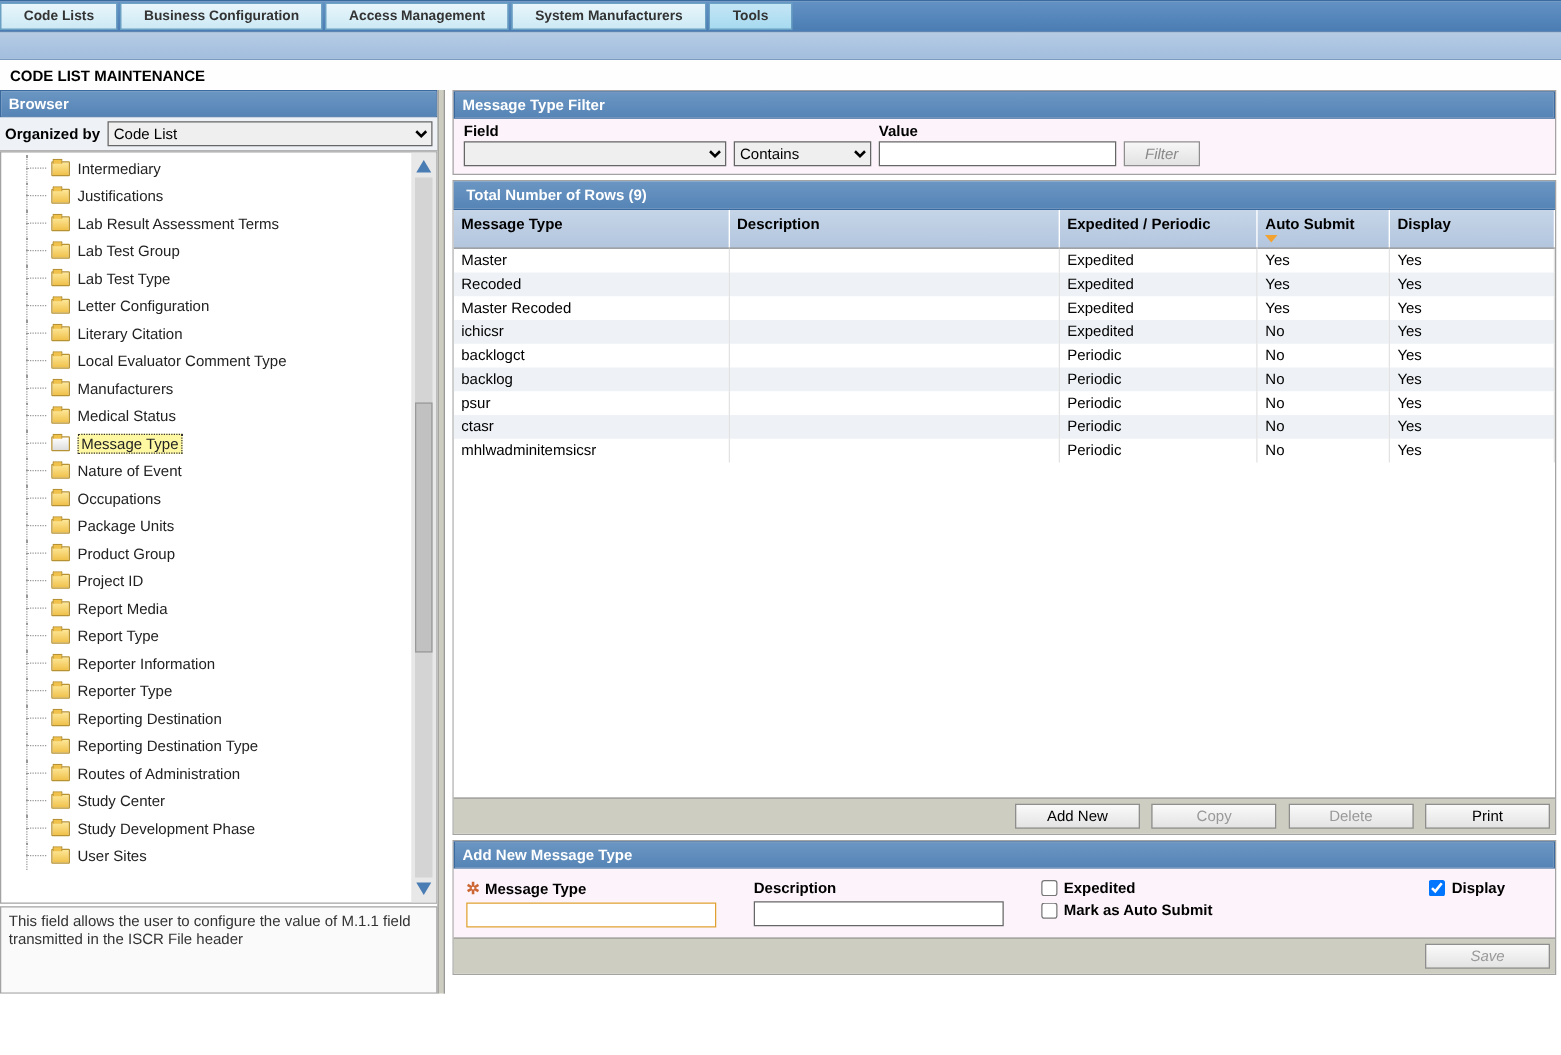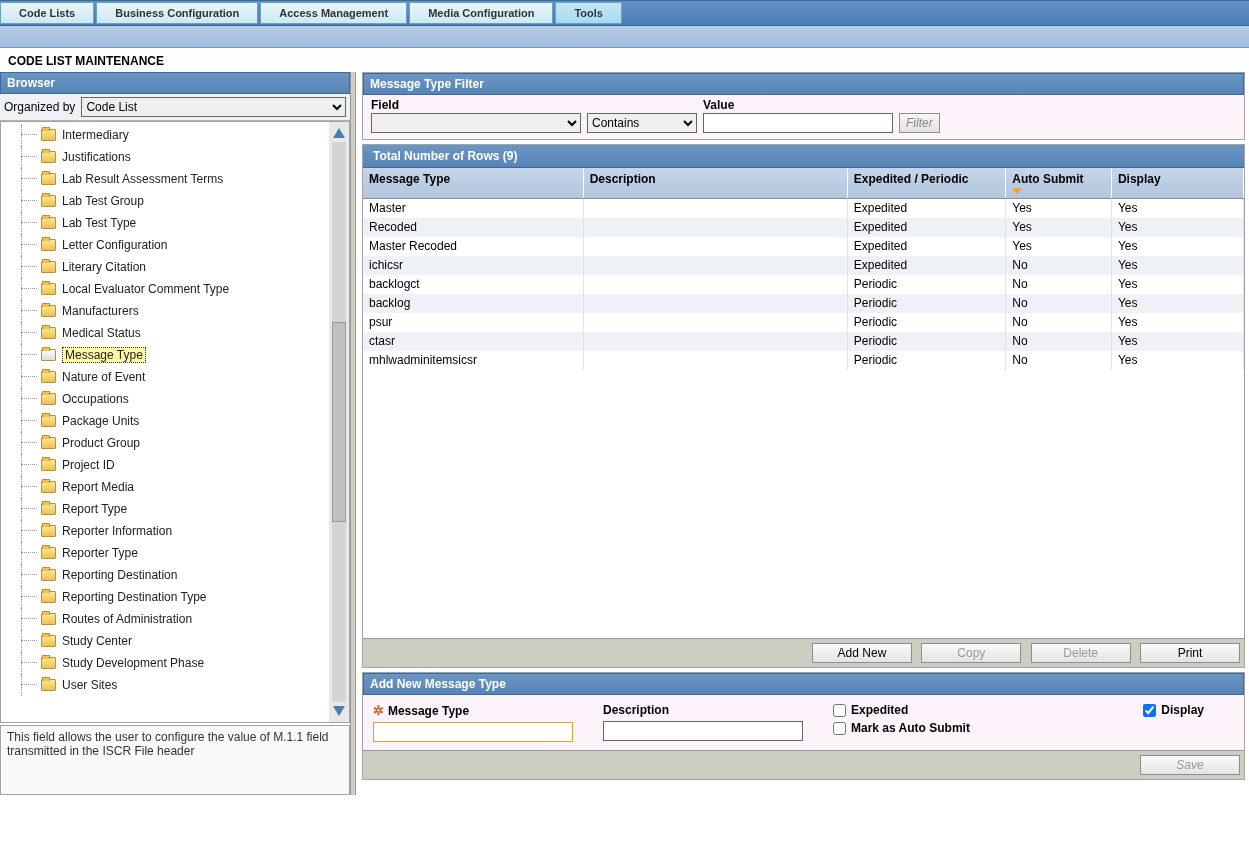--- a/index.html
+++ b/index.html
@@ -7,21 +7,21 @@
 .topnav { background: linear-gradient(#6391c4, #4a7db3); height: 26px; display: flex; align-items: center; padding: 0; border-top: 1px solid #3a6a9e; border-bottom: 1px solid #3a6a9e; }
 .topnav-item { height: 22px; background: linear-gradient(#e9f6fb, #cce9f4); border: 1px solid #6aa0c2; padding: 3px 18px; margin-right: 2px; font-weight: bold; font-size: 11px; cursor: pointer; color: #333; display: flex; align-items: center; }
 .topnav-item.active { background: linear-gradient(#c4e6f5, #a7daf0); }
 .subbar { height: 22px; background: linear-gradient(#b6cce4, #a2bdde); border-bottom: 1px solid #7a9abf; }
 .page-title { font-size: 12px; font-weight: bold; padding: 6px 8px 4px 8px; background: #fefefe; }
 .main-area { display: flex; }
 .left-panel { width: 350px; }
 .right-panel { flex: 1; padding-left: 6px; padding-right: 4px; }
 .panel-header { background: linear-gradient(#6b96c3, #5584b6); color: #fff; font-weight: bold; font-size: 12px; padding: 3px 6px; border: 1px solid #3a6a9e; }
 .organized-row { display: flex; align-items: center; padding: 3px 4px; background: #eef2f6; border-bottom: 1px solid #b3b3b3; }
-.organized-row label { font-weight: normal; margin-right: 6px; font-size: 12px; }
+.organized-row label { font-weight: bold; margin-right: 6px; font-size: 12px; }
 .organized-row select { flex: 1; font-size: 12px; height: 20px; border: 1px solid #666; }
 .tree-container { border: 1px solid #a3a3a3; height: 602px; position: relative; overflow: hidden; background: #fff; }
 .tree-scroll { position: absolute; right: 0; top: 0; width: 20px; height: 100%; background: #e8e8e8; display: flex; flex-direction: column; align-items: center; justify-content: space-between; padding: 6px 0; }
 .tree-scroll .arrow-up, .tree-scroll .arrow-down { width: 0; height: 0; border-left: 6px solid transparent; border-right: 6px solid transparent; cursor: pointer; }
 .tree-scroll .arrow-up { border-bottom: 10px solid #4a7db3; }
 .tree-scroll .arrow-down { border-top: 10px solid #4a7db3; }
 .tree-scroll .track { flex: 1; width: 14px; margin: 4px 0; background: #d4d4d4; position: relative; }
 .tree-scroll .thumb { position: absolute; left: 0; width: 14px; top: 180px; height: 200px; background: #c1c1c1; border: 1px solid #999; }
 .tree-list { padding: 2px 0 2px 8px; }
 .tree-item { display: flex; align-items: center; height: 22px; padding-left: 32px; cursor: pointer; position: relative; }
@@ -32,21 +32,21 @@
 .folder-icon.selected { background: linear-gradient(#fff, #ddd); }
 .tree-item.selected span.label { background: #fff8a3; border: 1px dotted #333; padding: 0 2px; }
 .tree-item span.label { font-size: 12px; color: #222; }
 .help-panel { margin-top: 2px; }
 .help-body { border: 1px solid #a3a3a3; padding: 4px 6px; font-size: 12px; color: #333; height: 70px; background: #fafafa; }
 .filter-panel { background: #fdf4fb; border: 1px solid #a3a3a3; margin-bottom: 4px; }
 .filter-body { display: flex; align-items: flex-end; padding: 3px 8px 6px 8px; gap: 6px; }
 .filter-col { display: flex; flex-direction: column; }
 .filter-col label { font-weight: bold; font-size: 12px; margin-bottom: 1px; }
 .filter-col select, .filter-col input { height: 20px; border: 1px solid #666; font-size: 12px; }
-.btn-small { height: 20px; padding: 0 6px; background: linear-gradient(#f7f7f7, #e2e2e2); border: 1px solid #8e8e8e; font-size: 12px; cursor: pointer; color: #888; font-style: italic; }
+.btn-small { height: 20px; padding: 0 16px; background: linear-gradient(#f7f7f7, #e2e2e2); border: 1px solid #8e8e8e; font-size: 12px; cursor: pointer; color: #888; font-style: italic; }
 .rows-panel { border: 1px solid #a3a3a3; }
 .rows-header { background: linear-gradient(#6b96c3, #5584b6); color: #fff; font-weight: bold; font-size: 12px; padding: 4px 10px; border-bottom: 1px solid #3a6a9e; }
 .table { width: 100%; border-collapse: collapse; }
 .table th { background: linear-gradient(#c6d5e8, #b3c6de); text-align: left; font-size: 12px; padding: 4px 6px; border-right: 1px solid #fff; border-bottom: 1px solid #8e8e8e; font-weight: bold; vertical-align: top; }
 .table th .sort-marker { display: block; width: 0; height: 0; border-left: 5px solid transparent; border-right: 5px solid transparent; border-top: 6px solid #f2a231; margin-top: 2px; }
 .table td { font-size: 12px; padding: 2px 6px; border-right: 1px solid #e2e2e2; height: 19px; }
 .table tbody tr:nth-child(even) { background: #eef2f6; }
 .table-container { height: 470px; background: #fff; overflow: hidden; }
 .table-spacer { height: 280px; }
 .action-bar { background: #cdcdc1; padding: 4px; text-align: right; border-top: 1px solid #999; }
@@ -66,21 +66,21 @@
 .save-bar button { width: 100px; height: 20px; background: linear-gradient(#fafafa, #e3e3e3); border: 1px solid #8e8e8e; font-size: 12px; color: #999; font-style: italic; }
 .splitter { width: 6px; background: #cdcdc1; cursor: col-resize; border-left: 1px solid #999; border-right: 1px solid #999; }
 </style>
 </head>
 <body>
 
 <div class="topnav">
   <div class="topnav-item">Code Lists</div>
   <div class="topnav-item">Business Configuration</div>
   <div class="topnav-item">Access Management</div>
-  <div class="topnav-item">Media Configuration</div>
+  <div class="topnav-item">System Manufacturers</div>
   <div class="topnav-item active">Tools</div>
 </div>
 <div class="subbar"></div>
 
 <div class="page-title">CODE LIST MAINTENANCE</div>
 
 <div class="main-area">
   <div class="left-panel">
     <div class="panel-header">Browser</div>
     <div class="organized-row">

